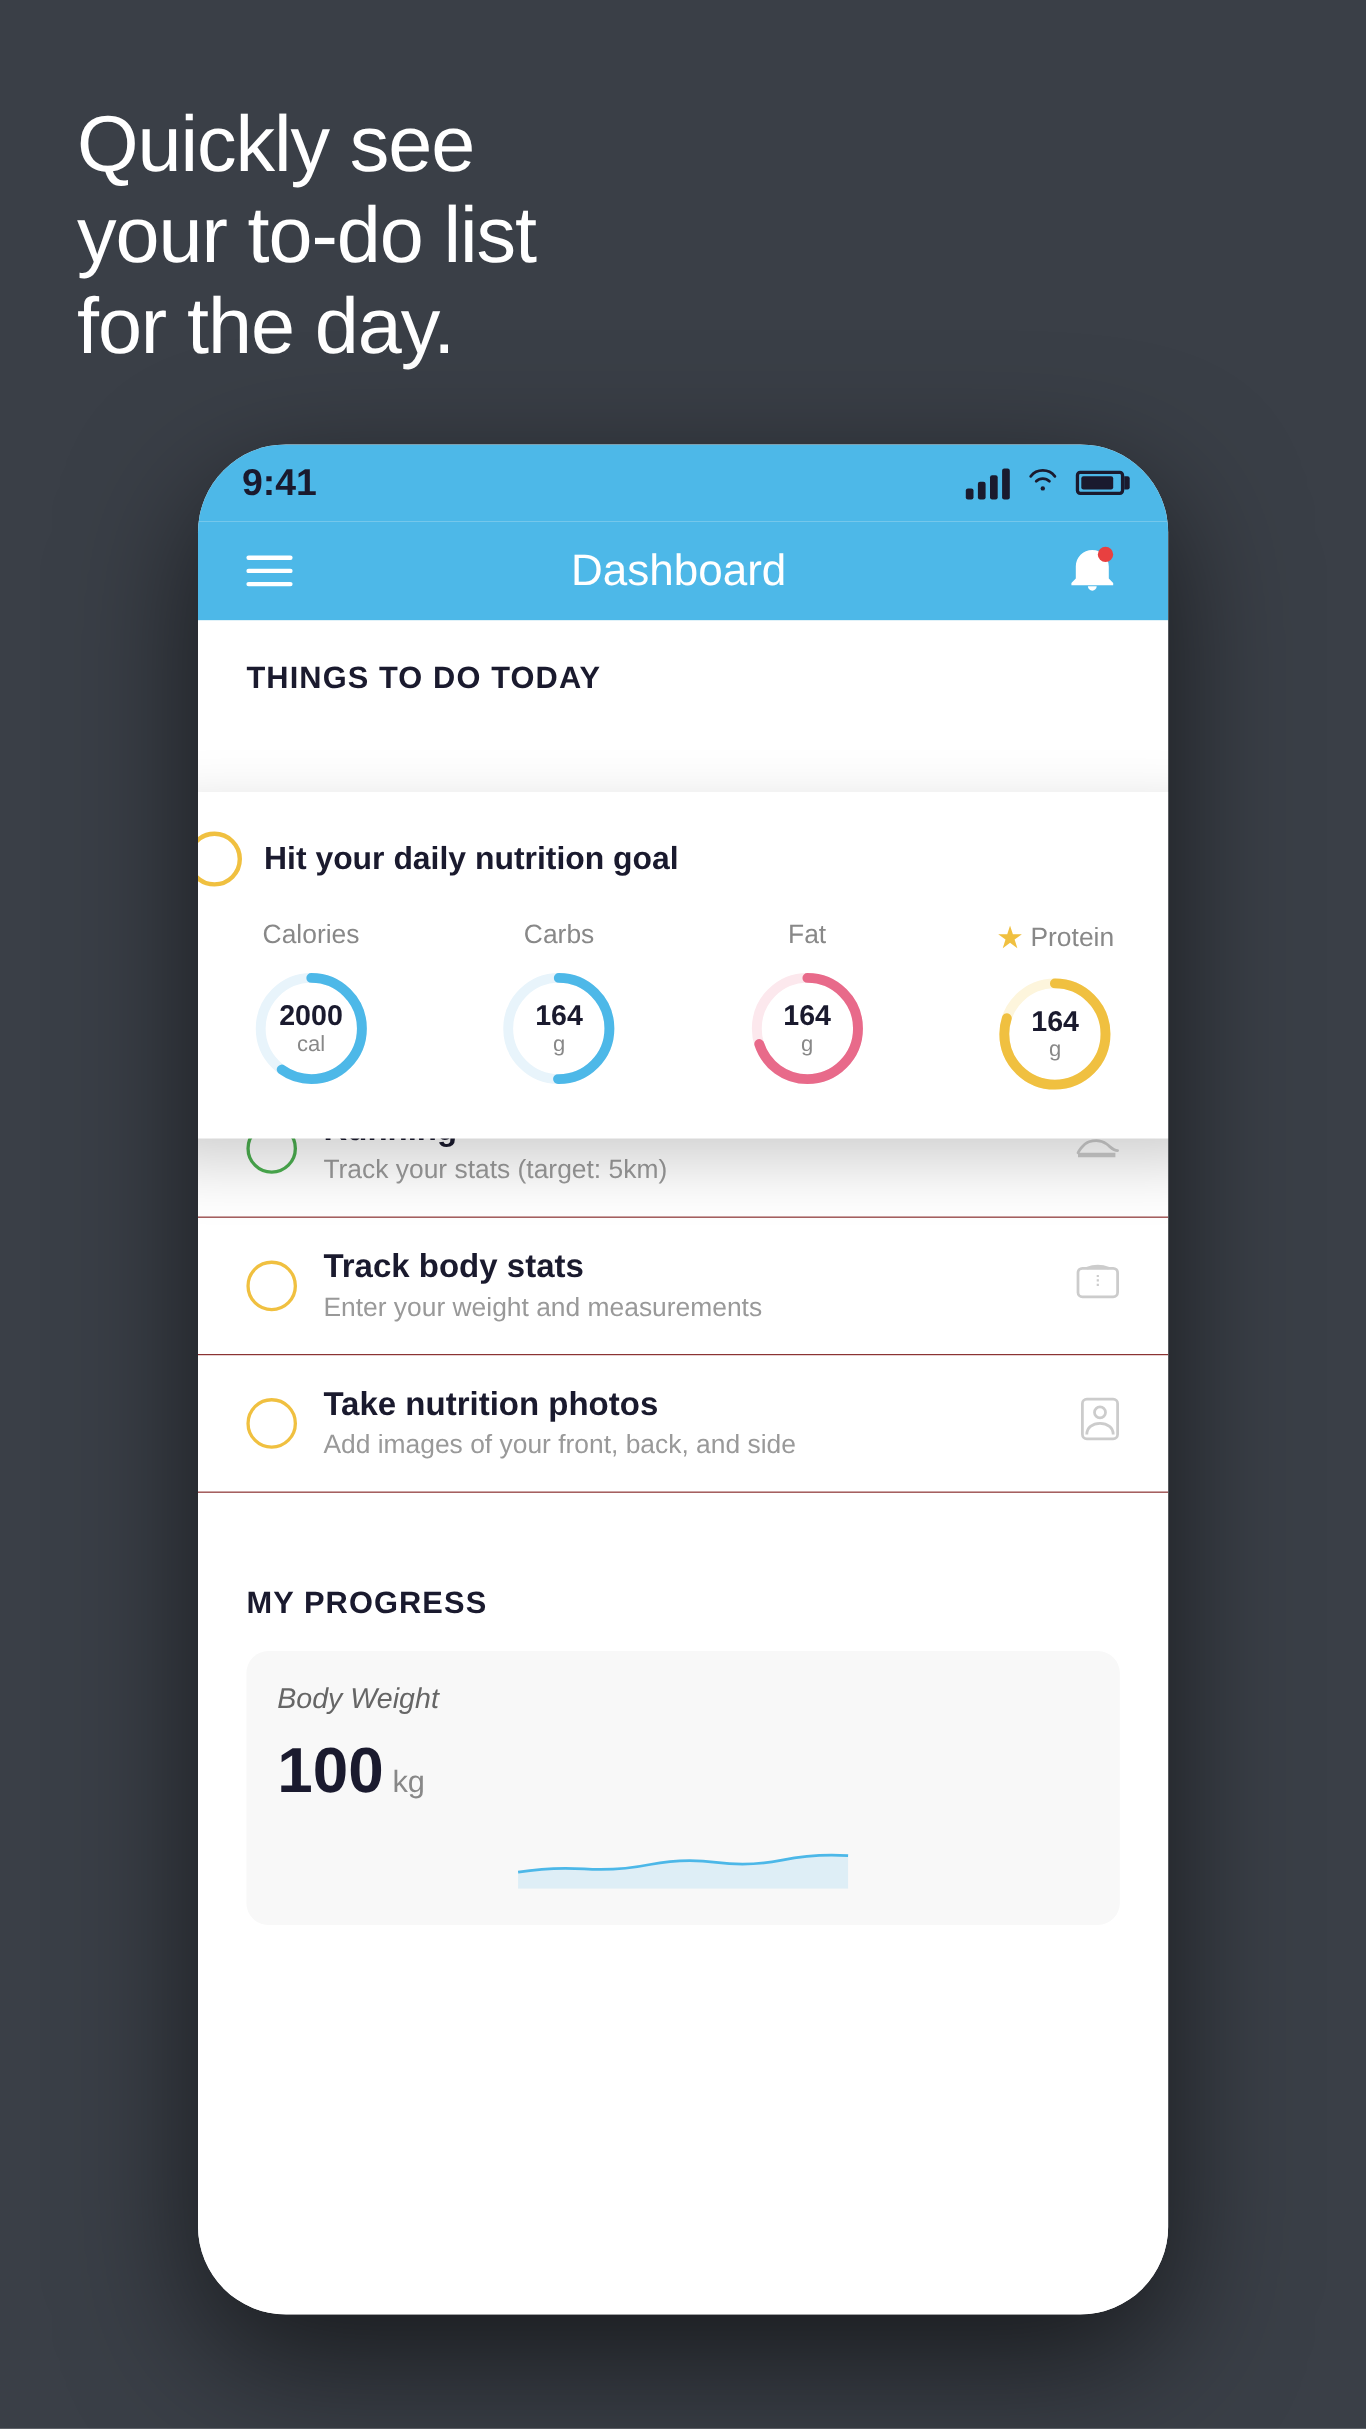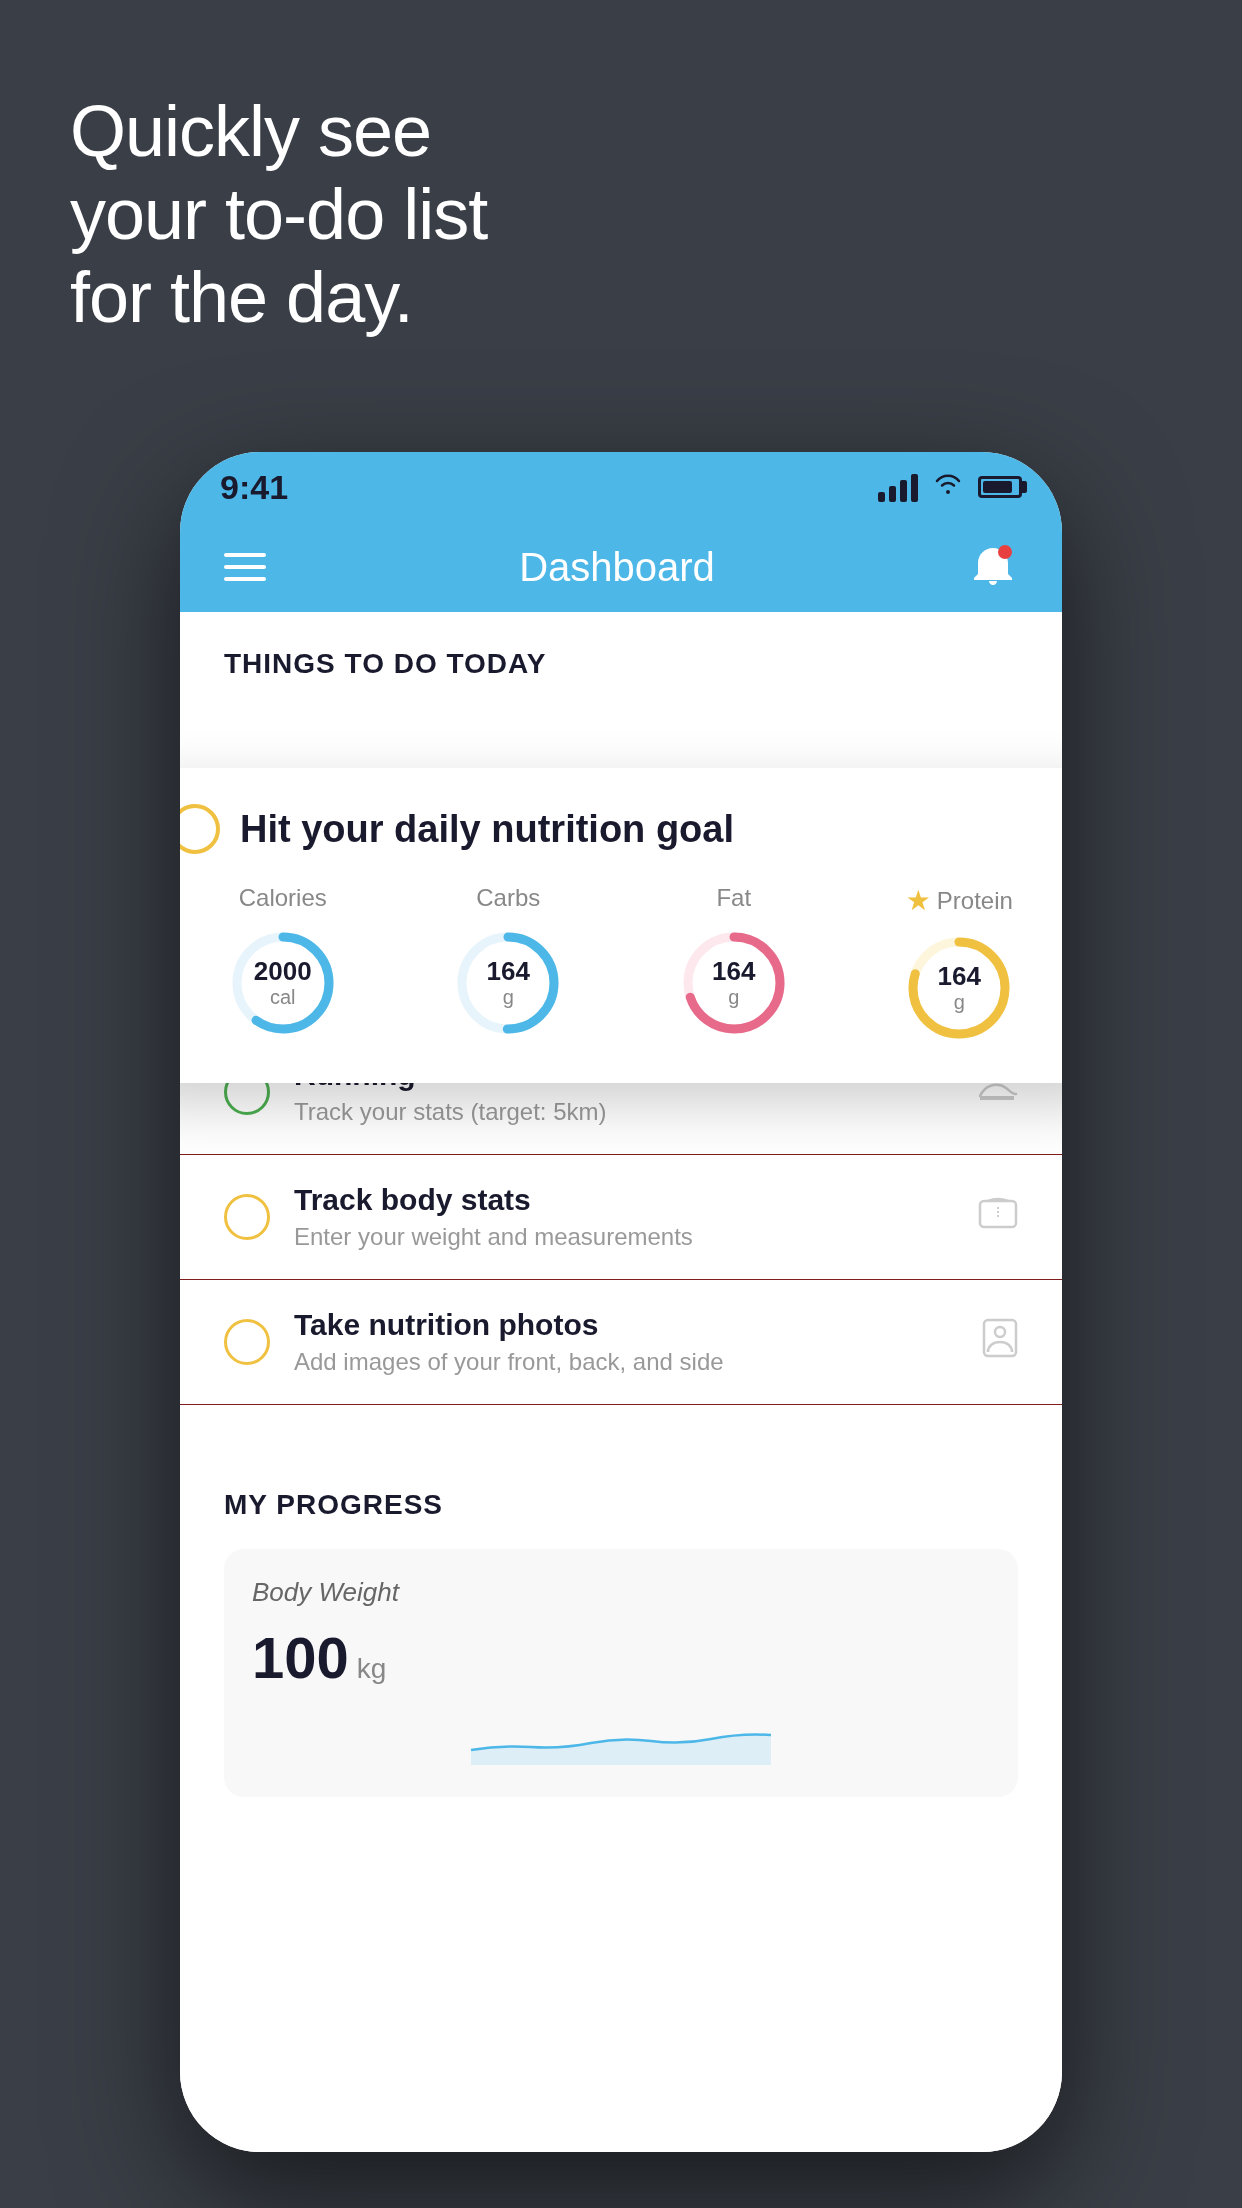--- a/index.html
+++ b/index.html
@@ -21,21 +21,21 @@
       color: #ffffff;
       font-size: 72px;
       font-weight: 400;
       line-height: 1.15;
       letter-spacing: -1px;
     }
 
     
     .phone-wrapper {
       position: absolute;
-      top: 452px;
+      top: 404px;
       left: 180px;
       width: 882px;
       height: 1597px;
     }
 
     .phone {
       width: 882px;
       height: 1700px;
       background: #f5f5f5;
       border-radius: 80px;
@@ -194,21 +194,21 @@
 
     .circle-check {
       width: 50px;
       height: 50px;
       border-radius: 50%;
       border: 4px solid #f0c040;
       flex-shrink: 0;
     }
 
     .card-title {
-      font-size: 38px;
+      font-size: 29px;
       font-weight: 600;
       color: #1a1a2e;
     }
 
     .nutrition-grid {
       display: flex;
       justify-content: space-around;
       align-items: flex-start;
     }
 

